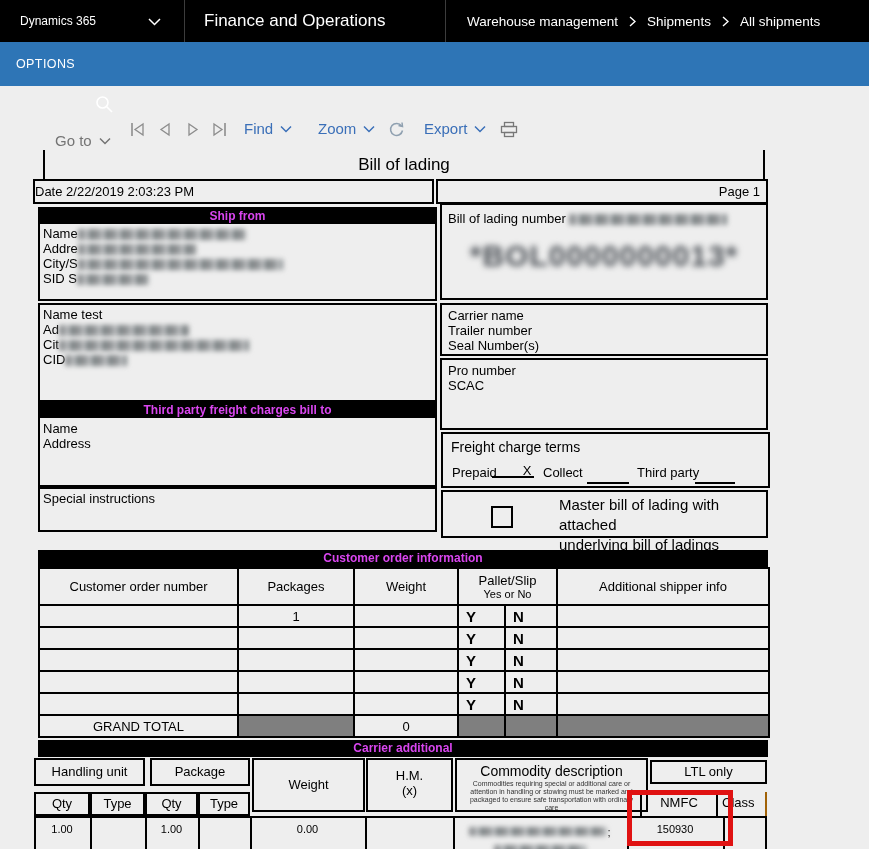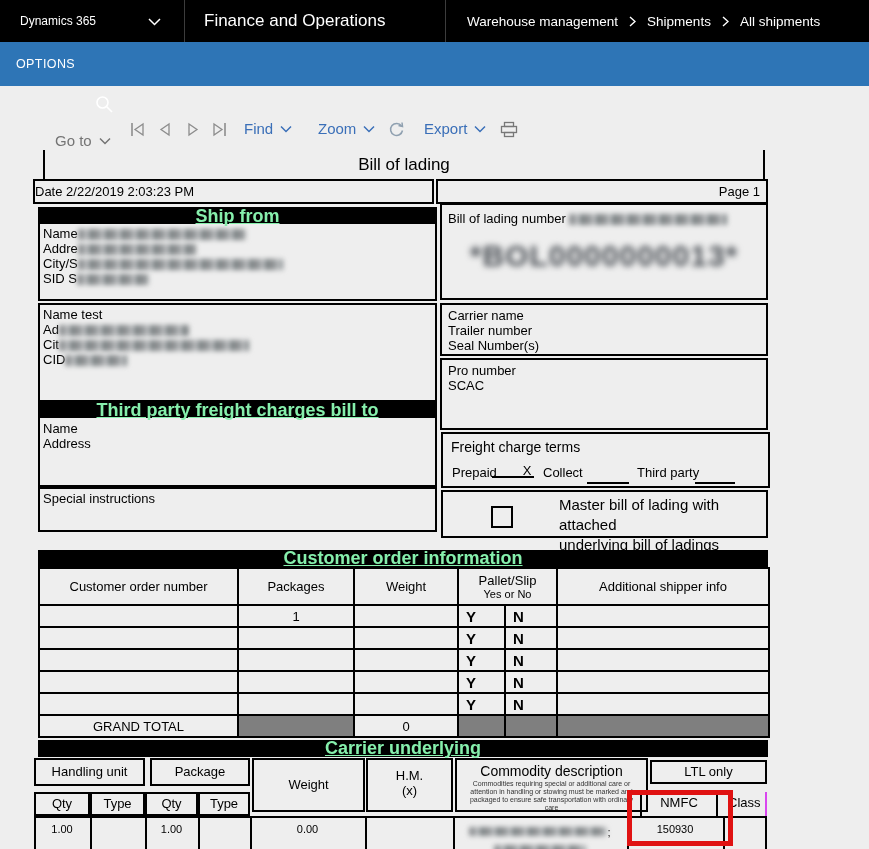--- a/index.html
+++ b/index.html
@@ -18,21 +18,21 @@
   .crumbs { position:absolute; left:467px; top:0; height:42px; display:flex; align-items:center; gap:11px; font-size:13.5px; }
   .bluebar { left:0; top:42px; width:869px; height:44px; background:#2e75b6; color:#fff; }
   .optlabel { position:absolute; left:16px; top:0; line-height:44px; font-size:12.5px; letter-spacing:.4px; }
 
   
   .tbtxt { font-size:15px; line-height:34px; display:inline-flex; align-items:center; gap:7px; }
   .gray { color:#747474;margin-top:12px; } .blue { color:#3a6fb8; }
 
   
   .box { border:2px solid #000; }
-  .bhdr { background:#000; color:#86efac; font-weight:bold; font-size:18px; text-align:center; line-height:15px;text-decoration:underline; }
+  .bhdr { background:#000; color:#d946ef; font-weight:bold; font-size:12px; text-align:center; line-height:15px; }
   .rtxt { font-size:13px; line-height:15px; }
   .blurb { display:inline-block; height:11px; vertical-align:middle; border-radius:1px;
            background:repeating-linear-gradient(90deg,#8f9294 0 6px,#b9bcbe 6px 11px,#7e8486 11px 16px);
            filter:blur(2.5px); }
   .blurb2 { height:9px; }
   .barcode { font-size:30px; font-weight:bold; letter-spacing:1px; color:#4a4f55; filter:blur(3px); white-space:nowrap; }
   .uline { border-bottom:2px solid #000; }
   .cell-c { text-align:center; }
 
   
@@ -270,21 +270,21 @@
       <td class="cell-c">GRAND TOTAL</td>
       <td class="gry"></td>
       <td class="cell-c">0</td>
       <td class="gry"></td>
       <td class="gry"></td>
       <td class="gry"></td>
     </tr>
   </tbody>
     </table>
 
-  <div class="a bhdr" style="left:38px;top:740px;width:730px;height:17px;line-height:17px">Carrier underlying</div>
+  <div class="a bhdr" style="left:38px;top:740px;width:730px;height:17px;line-height:17px">Carrier additional</div>
 
   <div class="a box chead" style="left:34px;top:758px;width:111px;height:28px;line-height:24px">Handling unit</div>
   <div class="a box chead" style="left:150px;top:758px;width:100px;height:28px;line-height:24px">Package</div>
   <div class="a box chead" style="left:252px;top:758px;width:113px;height:54px;line-height:50px">Weight</div>
   <div class="a box chead" style="left:366px;top:758px;width:87px;height:54px;padding-top:8px">
     <div>H.M.</div>
     <div>(x)</div>
   </div>
   <div class="a box" style="left:455px;top:758px;width:193px;height:54px;text-align:center">
     <div style="font-size:14px;padding-top:3px">Commodity description</div>
@@ -292,21 +292,21 @@
   </div>
   <div class="a box chead" style="left:650px;top:760px;width:117px;height:24px;line-height:20px">LTL only</div>
 
   <div class="a box chead" style="left:34px;top:792px;width:56px;height:24px;line-height:20px">Qty</div>
   <div class="a box chead" style="left:90px;top:792px;width:55px;height:24px;line-height:20px">Type</div>
   <div class="a box chead" style="left:145px;top:792px;width:53px;height:24px;line-height:20px">Qty</div>
   <div class="a box chead" style="left:198px;top:792px;width:52px;height:24px;line-height:20px">Type</div>
 
   <div class="a" style="left:630px;top:794px;width:2px;height:20px;background:#000"></div>
   <div class="a chead" style="left:640px;top:792px;width:78px;height:24px;line-height:22px;border-left:2px solid #000;border-right:2px solid #000">NMFC</div>
-  <div class="a chead" style="left:718px;top:792px;width:49px;height:24px;line-height:22px;border-right:2px solid #d946ef;text-align:left;padding-left:10px">Class</div>
+  <div class="a chead" style="left:718px;top:792px;width:49px;height:24px;line-height:22px;border-right:2px solid #a16207;text-align:left;padding-left:4px">Class</div>
 
   <div class="a" style="left:34px;top:816px;width:733px;height:33px;border-top:2px solid #000">
     <div class="vline" style="left:0"></div>
       <div class="vline" style="left:56px"></div>
       <div class="vline" style="left:111px"></div>
       <div class="vline" style="left:164px"></div>
       <div class="vline" style="left:216px"></div>
       <div class="vline" style="left:331px"></div>
       <div class="vline" style="left:419px"></div>
       <div class="vline" style="left:593px"></div>

